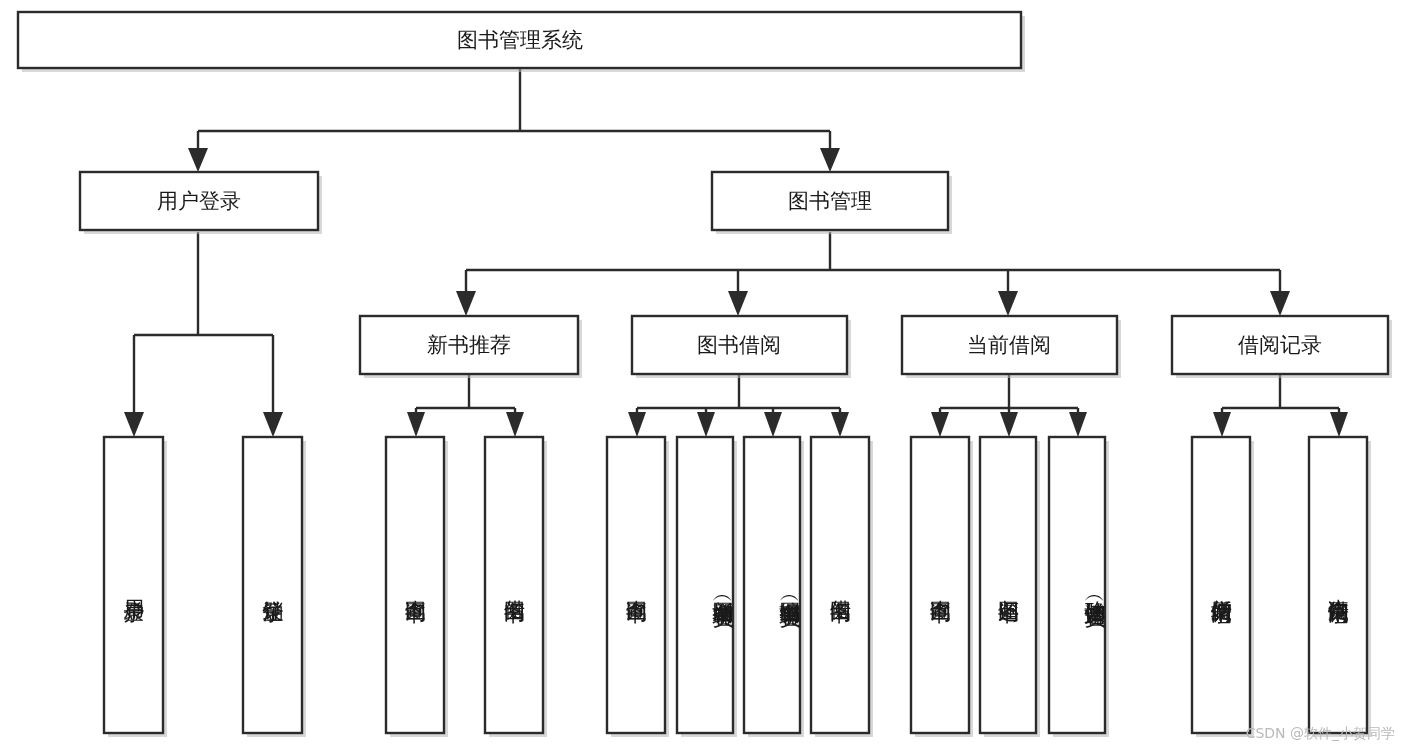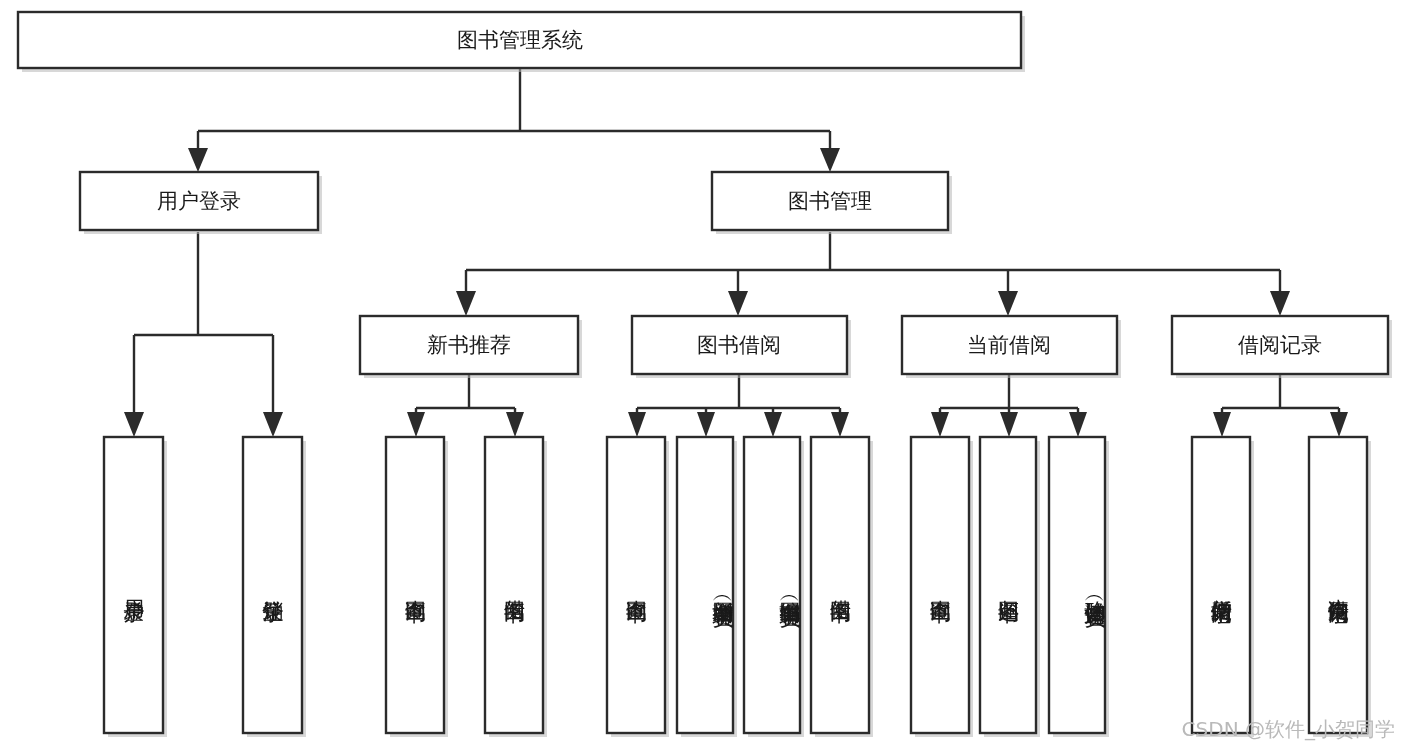--- a/index.html
+++ b/index.html
@@ -72,21 +72,21 @@
     letter-spacing: 1px;
     line-height: 1;
     text-align: center;
     white-space: nowrap;
   }
   .watermark {
     position: absolute;
     right: 10px;
     bottom: 4px;
     font-family: "DejaVu Sans", "Liberation Sans", sans-serif;
-    font-size: 20px;
+    font-size: 14px;
     color: #b9b9b9;
     white-space: nowrap;
     user-select: none;
   }
 </style>
 </head>
 <body>
 
 <div id="diagram-root">
 

